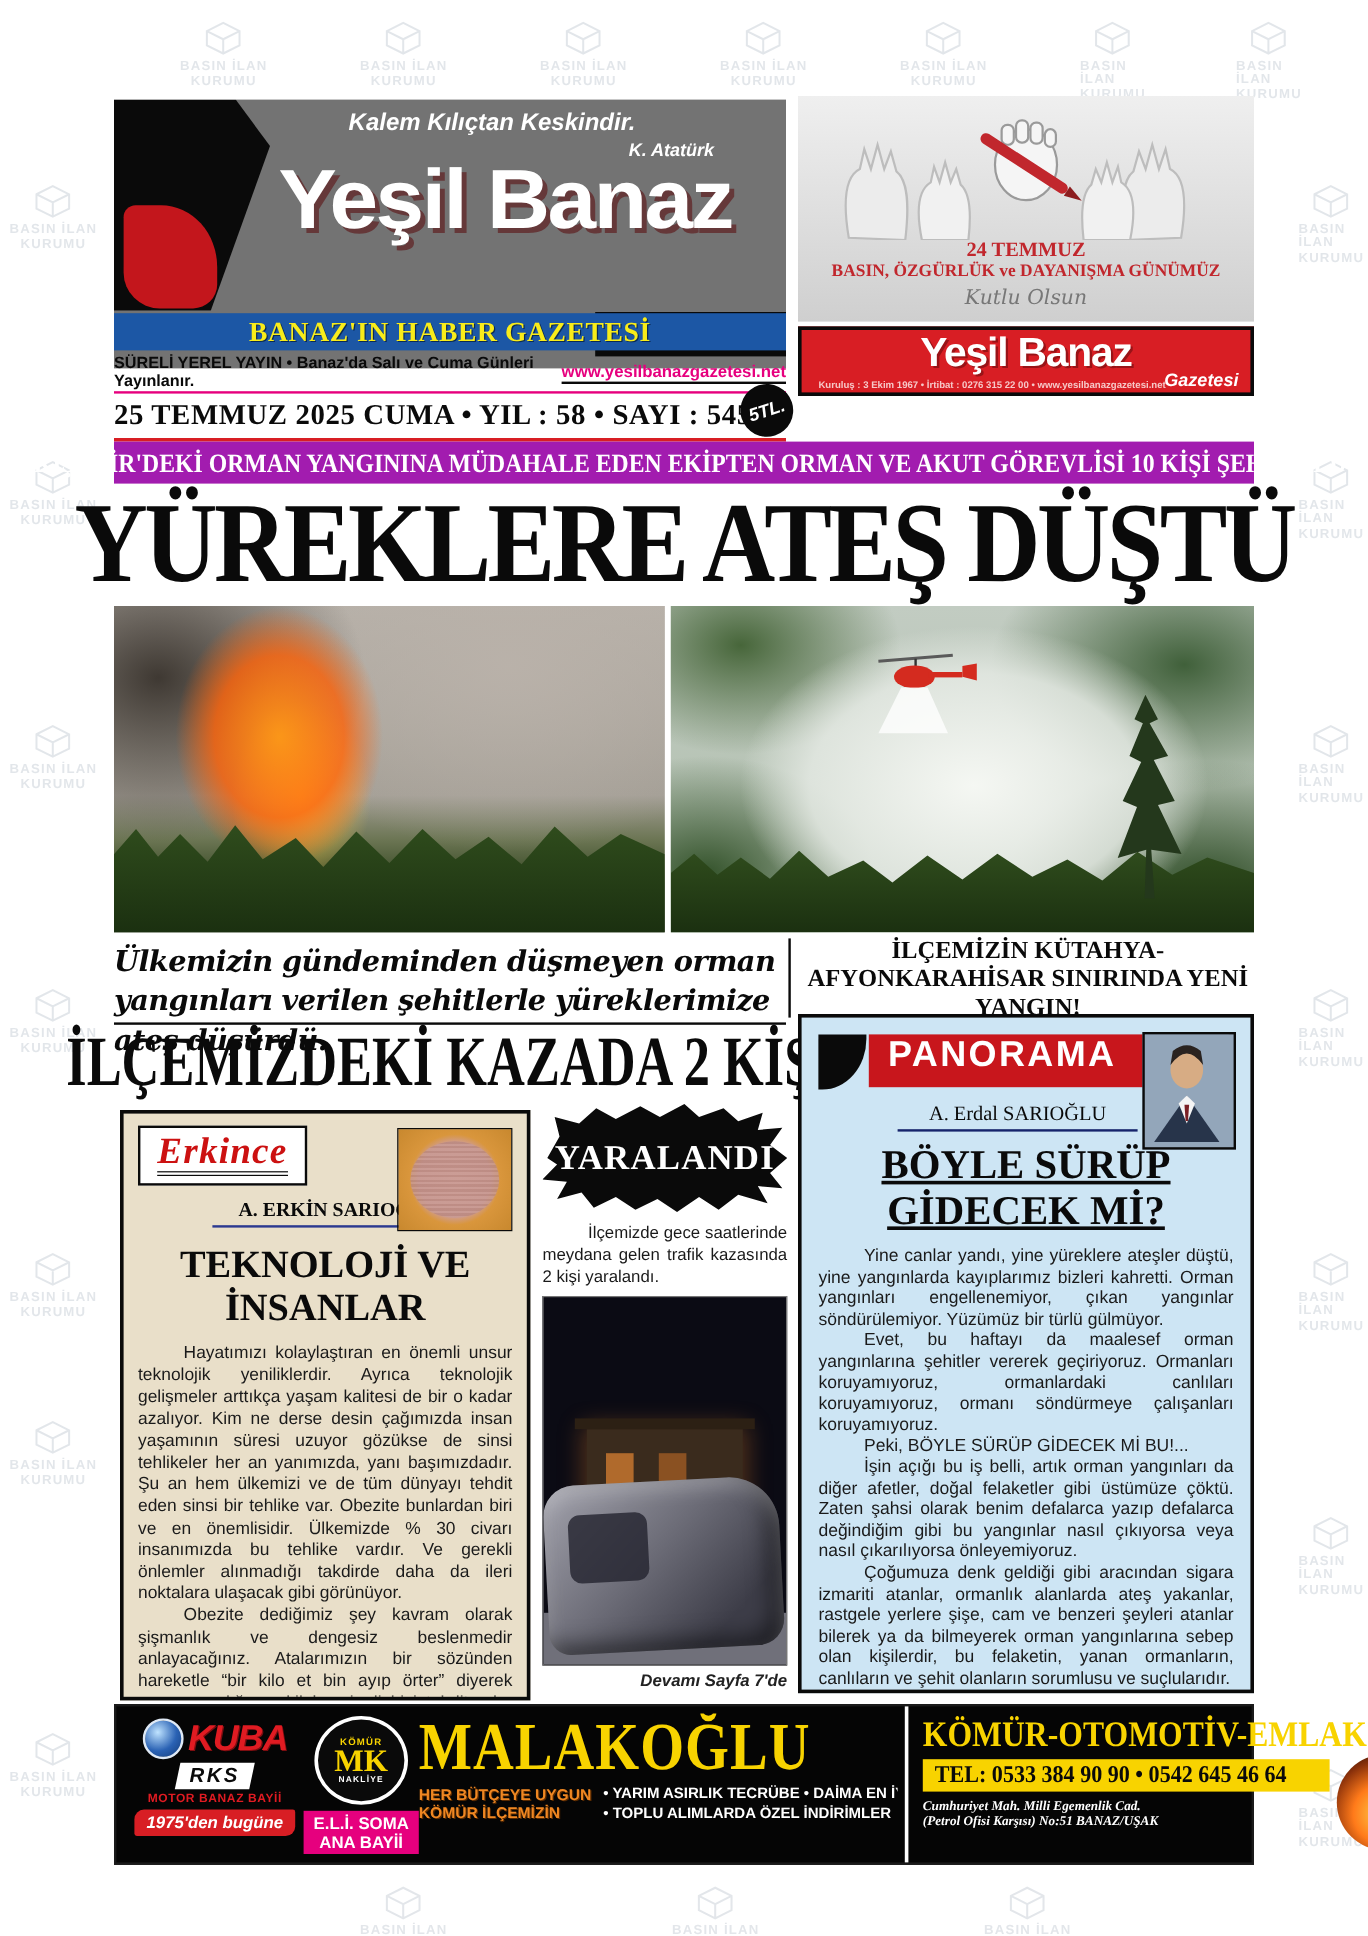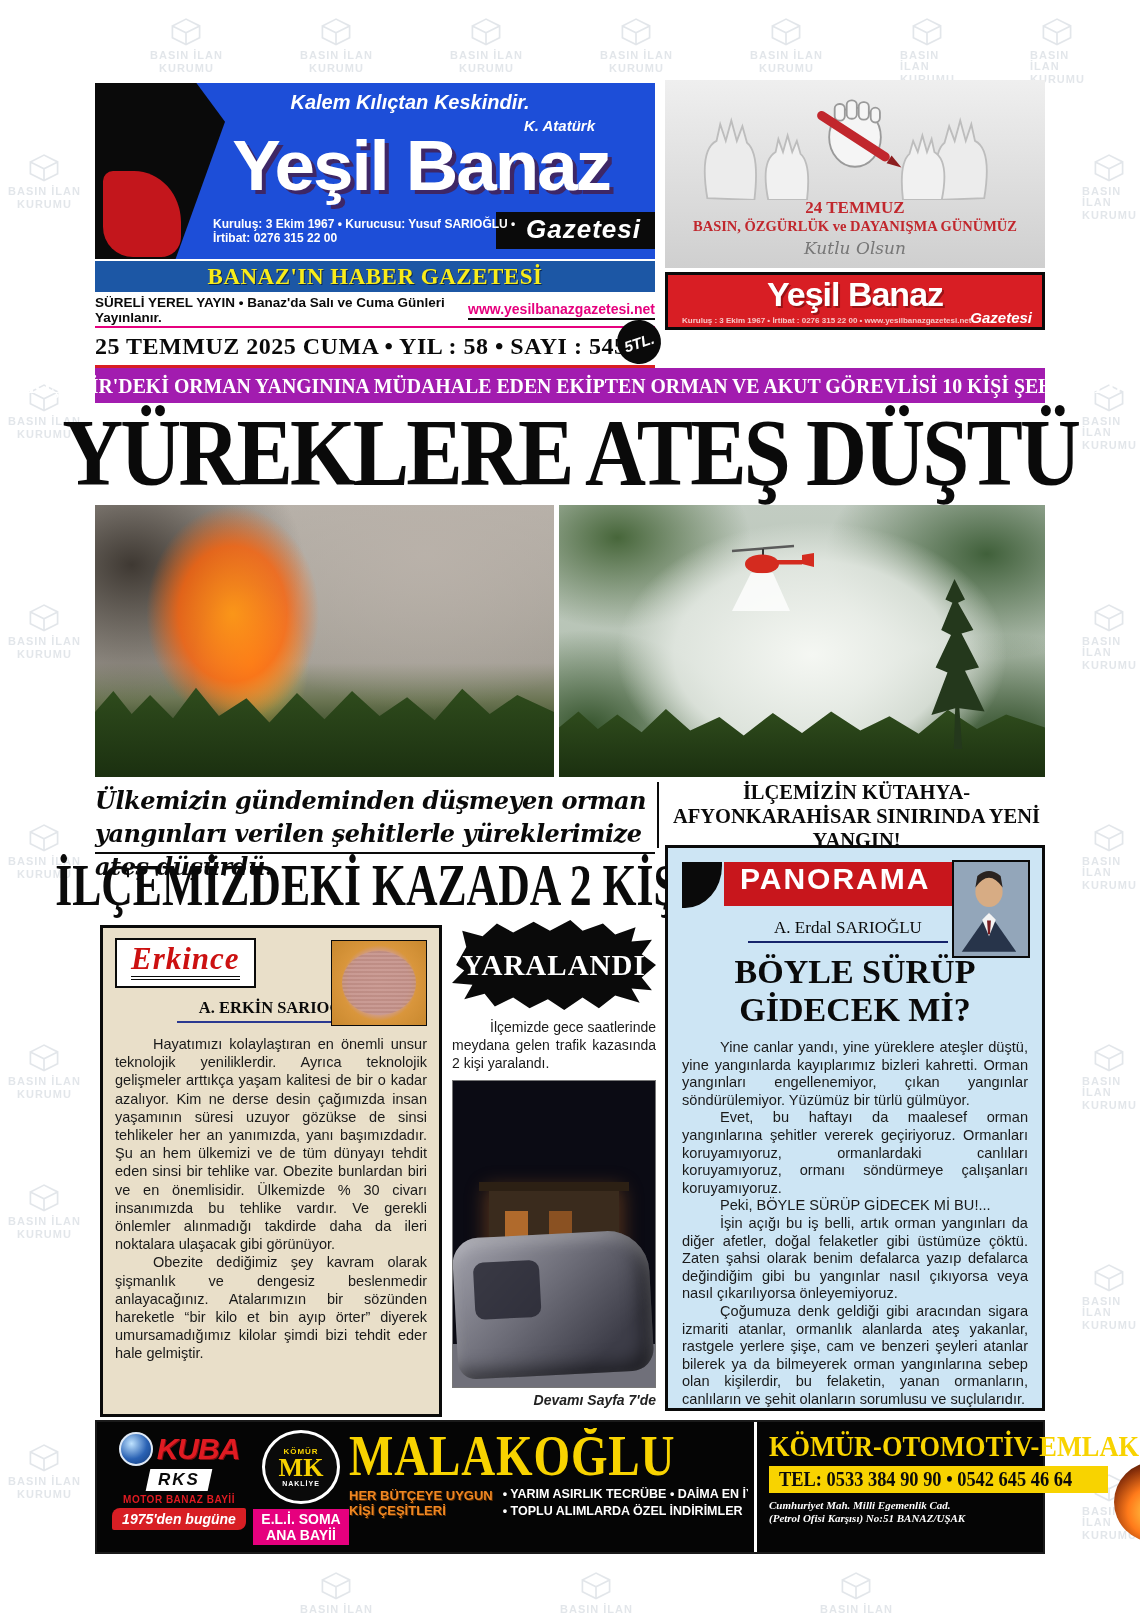--- a/index.html
+++ b/index.html
@@ -6,21 +6,21 @@
   #page{position:relative;width:1140px;height:1613px;background:#ffffff;overflow:hidden;
         font-family:"Liberation Sans",sans-serif;color:#111;}
   .abs{position:absolute;}
 
   
   .wm{position:absolute;display:flex;flex-direction:column;align-items:center;gap:2px;
       opacity:.5;pointer-events:none;z-index:0;}
   .wm span{font:bold 11px "Liberation Sans",sans-serif;color:#c7ced6;letter-spacing:1px;line-height:11px;}
 
   
-  .masthead{left:95px;top:83px;width:560px;height:176px;background:#1d4ed8;z-index:2;overflow:hidden;}
+  .masthead{left:95px;top:83px;width:560px;height:224px;background:#737373;z-index:2;overflow:hidden;}
   .flagcorner{position:absolute;left:0;top:0;width:130px;height:176px;background:#0a0a0a;
               clip-path:polygon(0 0,78% 0,100% 22%,62% 100%,0 100%);}
   .flagred{position:absolute;left:8px;top:88px;width:78px;height:86px;background:#c3161c;
            border-radius:10px 60% 20px 30px;}
   .slogan{position:absolute;left:150px;top:8px;width:330px;text-align:center;
           font:bold italic 20px "Liberation Sans",sans-serif;color:#fff;}
   .sloganAuthor{position:absolute;right:60px;top:34px;font:bold italic 15px "Liberation Sans",sans-serif;color:#fff;}
   .mastTitle{position:absolute;left:96px;top:48px;width:460px;text-align:center;
              font:bold 70px/70px "Liberation Sans",sans-serif;color:#fff;letter-spacing:-2px;
              text-shadow:4px 4px 0 rgba(90,8,10,.55);transform:scaleX(1.04);transform-origin:center;}
@@ -124,21 +124,21 @@
   .crashCar::after{content:"";position:absolute;left:10%;top:18%;width:34%;height:40%;border-radius:10px;background:#23232e;opacity:.8;}
 
   
   .panorama{left:665px;top:845px;width:380px;height:566px;background:#cde5f4;border:3px solid #0a0a0a;box-sizing:border-box;padding:10px 14px;z-index:2;overflow:hidden;}
   .panBannerRow{display:flex;align-items:flex-start;height:48px;margin-top:4px;}
   .panFlourish{width:40px;height:46px;background:#0a0a0a;border-radius:0 0 92% 0;}
   .panBanner{background:#c8161c;height:44px;margin-left:2px;padding:0 26px 0 16px;display:flex;align-items:flex-start;}
   .panBanner span{font:bold 30px "Liberation Sans",sans-serif;color:#fff;letter-spacing:2px;}
   .portrait{position:absolute;right:12px;top:12px;width:74px;height:94px;border:2px solid #0a0a0a;background:#93a6ba;}
   .panAuthor{margin:8px 80px 0 auto;width:200px;text-align:center;font:17px "Liberation Serif",serif;color:#0a0a0a;border-bottom:2px solid #16246b;padding-bottom:3px;}
-  .panTitle{margin-top:10px;text-align:center;font:bold 34px/38px "Liberation Serif",serif;color:#0a0a0a;}
+  .panTitle{margin-top:10px;text-align:center;font:bold 34px/38px "Liberation Serif",serif;color:#0a0a0a;text-decoration:underline;}
   .panorama .colBody{margin-top:10px;}
   .panorama .colBody p{font-size:14.6px;line-height:17.6px;}
 
   
   .ad{left:95px;top:1420px;width:950px;height:134px;background:#050505;display:flex;z-index:2;box-sizing:border-box;border:2px solid #1a1a1a;}
   .adLeft{width:660px;display:flex;box-sizing:border-box;border-right:3px solid #fff;padding:6px 6px 6px 8px;}
   .kubaBlock{width:148px;display:flex;flex-direction:column;align-items:center;gap:3px;padding-top:4px;}
   .kubaRow{display:flex;align-items:center;gap:4px;}
   .kubaCircle{width:30px;height:30px;border-radius:50%;background:radial-gradient(circle at 35% 32%,#bfe3ff,#2a62b4 55%,#123a77);border:2px solid #dfe9f5;}
   .kubaTxt{font:bold italic 30px/30px "Liberation Sans",sans-serif;color:#e01b22;text-shadow:1px 1px 0 #7e0d10;letter-spacing:-1px;}
@@ -437,20 +437,21 @@
     <span>İLÇEMİZDEKİ KAZADA 2 KİŞİ</span>
   </div>
 
   <div class="abs erkince">
     <div class="erkLogoBox">
       <div class="erkName">Erkince</div>
       <div class="dbl"></div>
     </div>
     <div class="manuscript"></div>
     <div class="erkAuthor">A. ERKİN SARIOĞLU</div>
+    <div class="erkTitle">TEKNOLOJİ VE İNSANLAR</div>
     <div class="colBody">
       <p>Hayatımızı kolaylaştıran en önemli unsur teknolojik yeniliklerdir. Ayrıca teknolojik gelişmeler arttıkça yaşam kalitesi de bir o kadar azalıyor. Kim ne derse desin çağımızda insan yaşamının süresi uzuyor gözükse de sinsi tehlikeler her an yanımızda, yanı başımızdadır. Şu an hem ülkemizi ve de tüm dünyayı tehdit eden sinsi bir tehlike var. Obezite bunlardan biri ve en önemlisidir. Ülkemizde % 30 civarı insanımızda bu tehlike vardır. Ve gerekli önlemler alınmadığı takdirde daha da ileri noktalara ulaşacak gibi görünüyor.</p>
       <p>Obezite dediğimiz şey kavram olarak şişmanlık ve dengesiz beslenmedir anlayacağınız. Atalarımızın bir sözünden hareketle “bir kilo et bin ayıp örter” diyerek umursamadığımız kilolar şimdi bizi tehdit eder hale gelmiştir.</p>
     </div>
     
   </div>
 
   <div class="abs midcol">
     <div class="burst">
       <span>YARALANDI</span>
@@ -519,21 +520,21 @@
         <div class="eliBox">
           <div>E.L.İ. SOMA</div>
           <div>ANA BAYİİ</div>
         </div>
       </div>
       <div class="malaCol">
         <div class="malaName">MALAKOĞLU</div>
         <div class="malaRow">
           <div class="budget">
             <div>HER BÜTÇEYE UYGUN</div>
-            <div>KİŞİ ÇEŞİTLERİ</div>
+            <div>KÖMÜR İLÇEMİZİN</div>
           </div>
           <div class="bullets">
             <div>• YARIM ASIRLIK TECRÜBE • DAİMA EN İYİ FİYAT GARANTİSİ</div>
             <div>• TOPLU ALIMLARDA ÖZEL İNDİRİMLER</div>
           </div>
         </div>
       </div>
     </div>
     <div class="adRight">
       <div class="komurTitle">KÖMÜR-OTOMOTİV-EMLAK</div>

